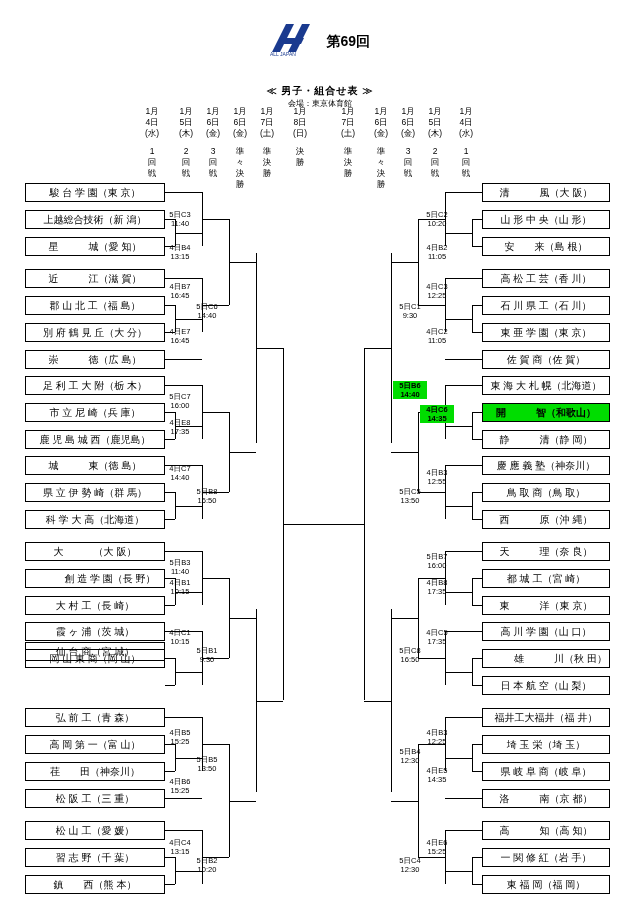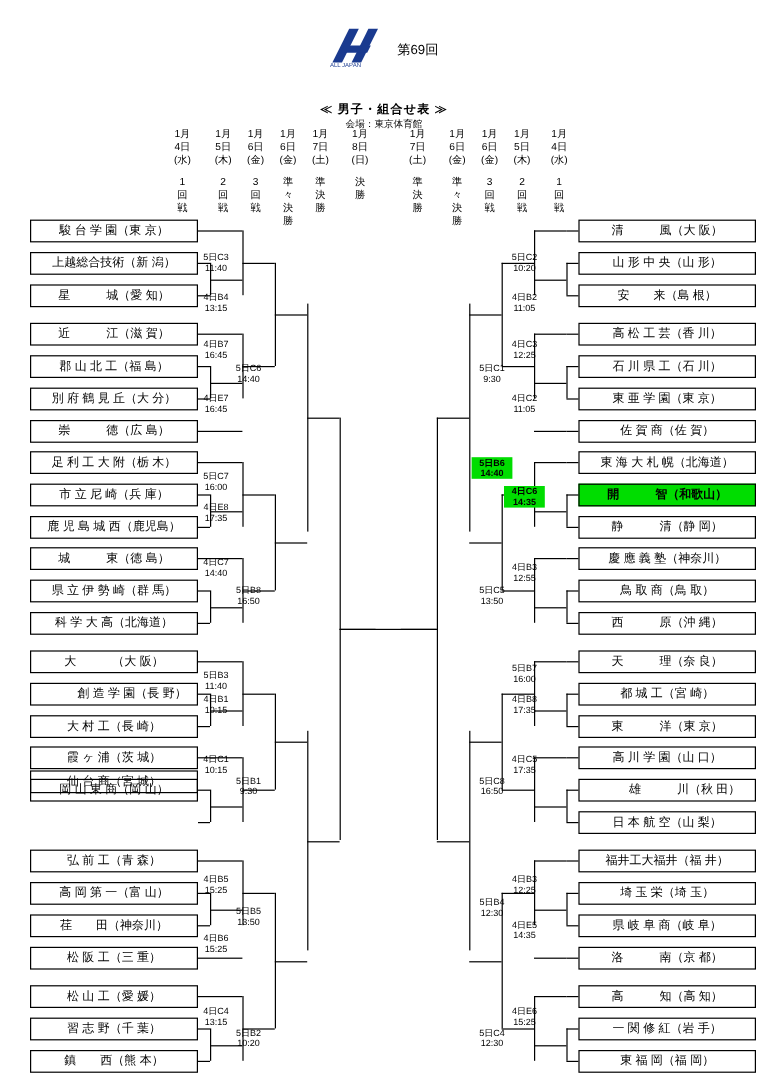--- a/index.html
+++ b/index.html
@@ -10,21 +10,21 @@
     color:#000;
     position:relative;
     overflow:hidden;
   }
   .page{position:relative;width:640px;height:908px;}
 
   
   .header{position:absolute;left:0;top:22px;width:640px;text-align:center;}
   .hdr-logo{display:inline-block;vertical-align:middle;}
   .hdr-text{display:inline-block;vertical-align:middle;text-align:left;margin-left:6px;}
-  .hdr-no{font-size:11px;font-weight:normal;letter-spacing:0px;line-height:10px;}
+  .hdr-no{font-size:14px;font-weight:bold;letter-spacing:0px;line-height:10px;}
   .hdr-main{font-size:19px;font-weight:bold;letter-spacing:0px;line-height:21px;}
   .hdr-sub{font-size:17px;font-weight:bold;letter-spacing:0px;line-height:19px;}
   .subtitle{position:absolute;left:0;top:84px;width:640px;text-align:center;font-size:10px;font-weight:bold;letter-spacing:1px;}
   .venue{position:absolute;left:0;top:98px;width:640px;text-align:center;font-size:8px;}
 
   
   .colhdr{position:absolute;width:34px;text-align:center;font-size:8.5px;line-height:11px;}
   .colhdr .d1{}
   .colhdr .d2{}
   .colhdr .d3{}
@@ -36,21 +36,21 @@
     height:19px;
     border:1px solid #000;
     box-sizing:border-box;
     font-size:10px;
     line-height:17px;
     letter-spacing:0px;
     white-space:nowrap;
     overflow:hidden;
   }
   .team.l{left:25px;width:140px;text-align:center;}
-  .team.r{left:482px;width:148px;text-align:center;}
+  .team.r{left:482px;width:128px;text-align:center;}
   .team.hl{background:#00dd00;font-weight:bold;}
 
   
   .hl-line{position:absolute;height:1px;background:#000;}
   .vl-line{position:absolute;width:1px;background:#000;}
 
   
   .match{position:absolute;font-size:7.5px;line-height:9px;text-align:center;width:34px;}
   .match.green{background:#00dd00;font-weight:bold;}
   .match .no{}

